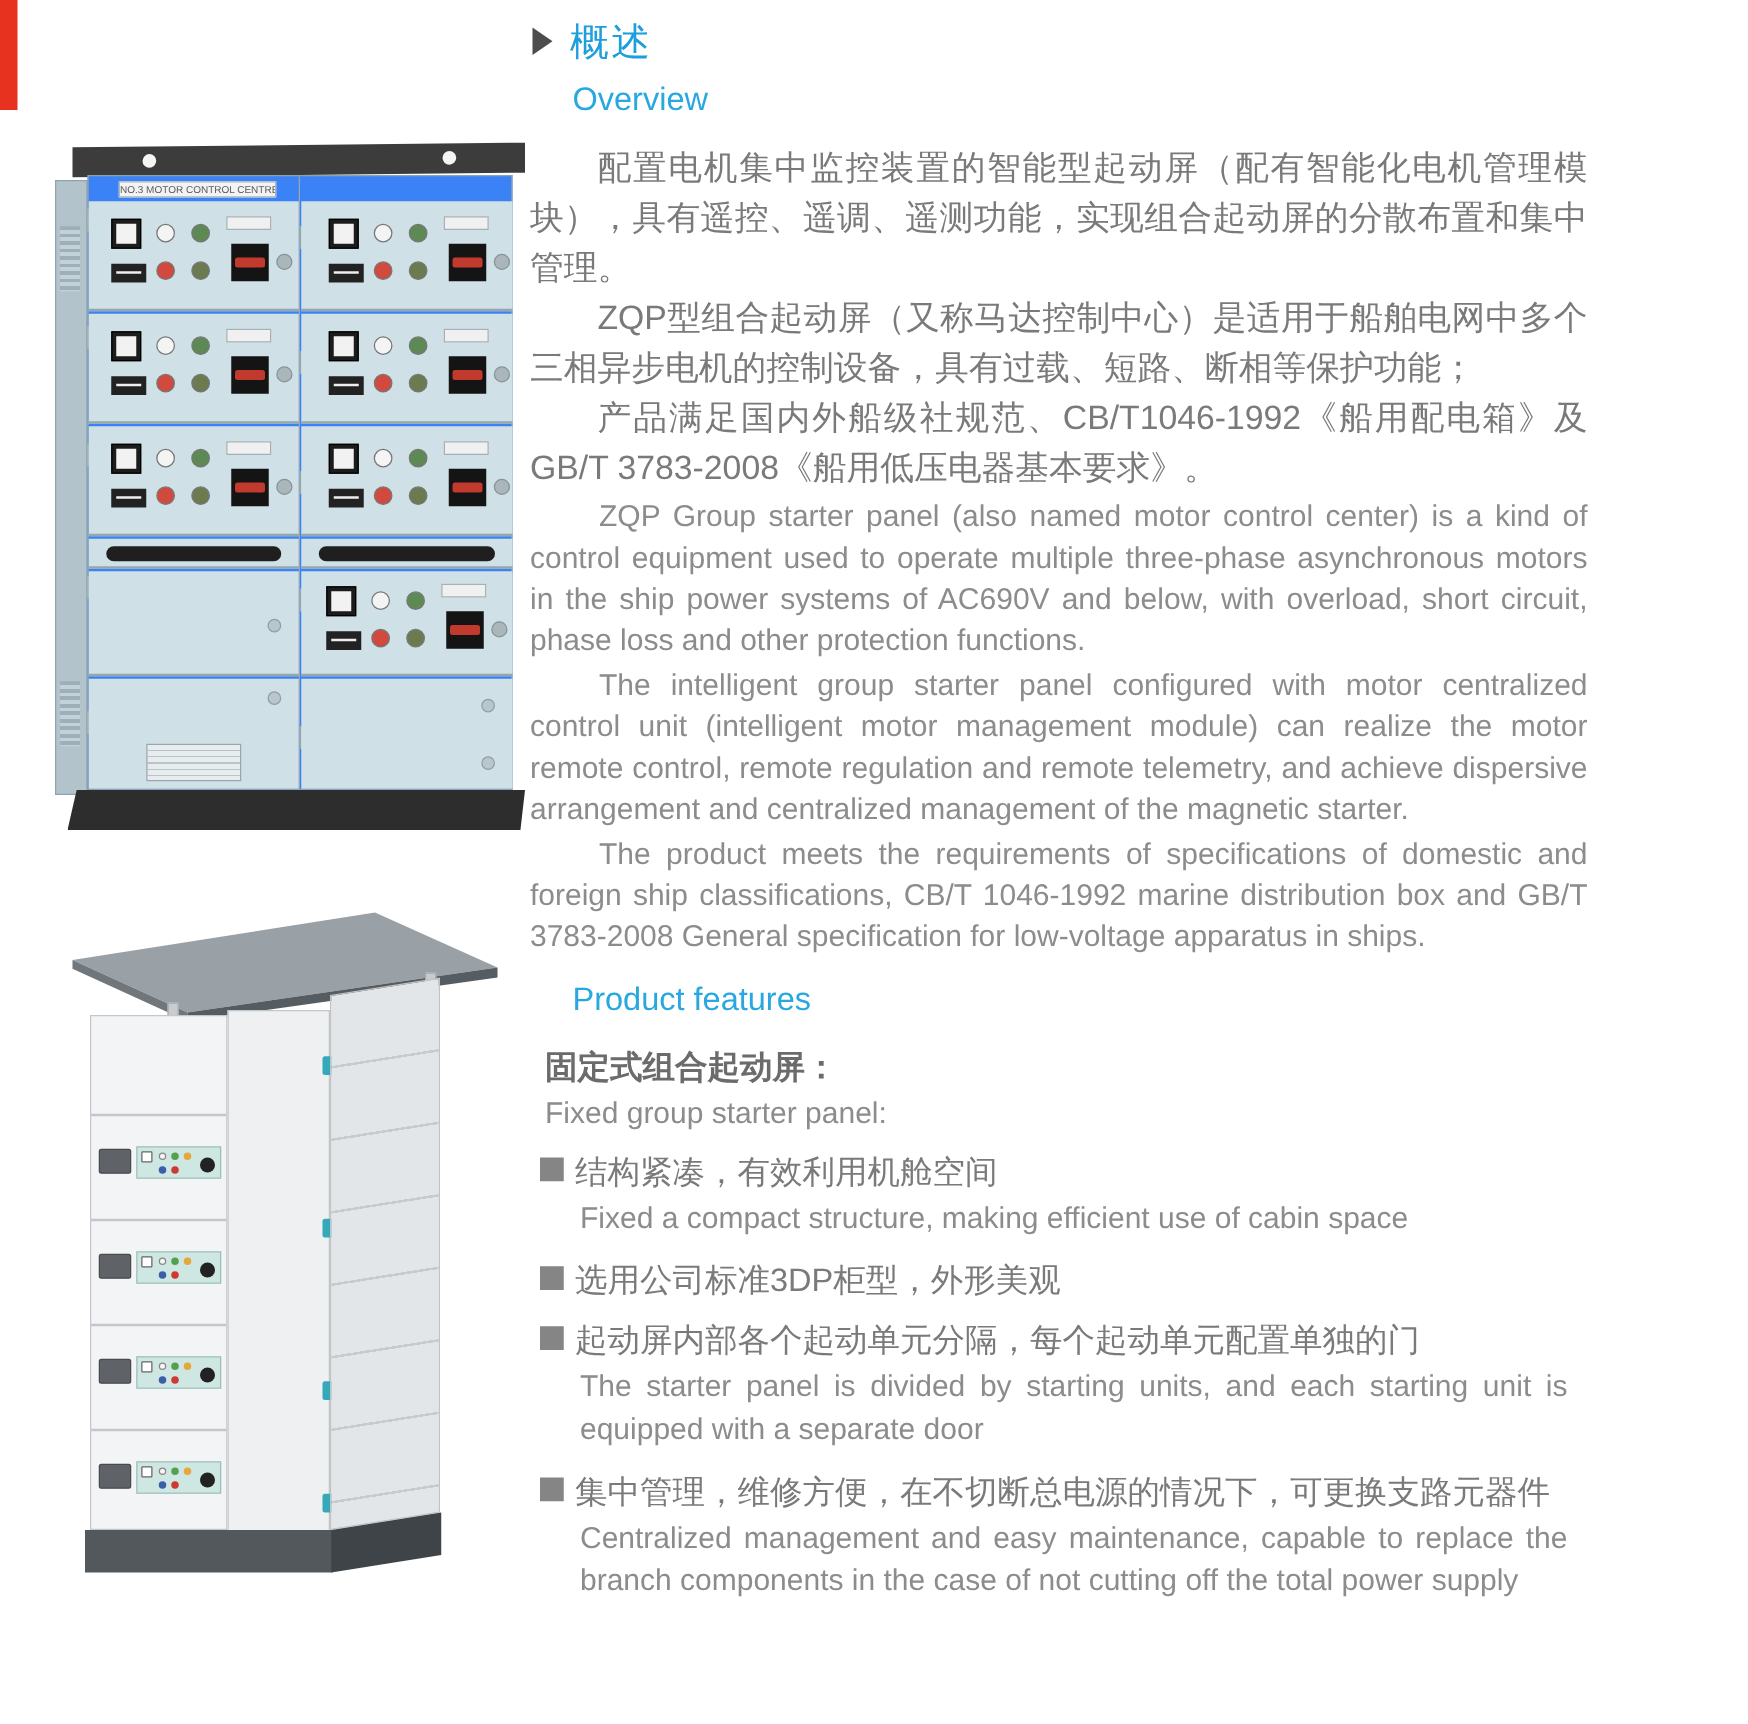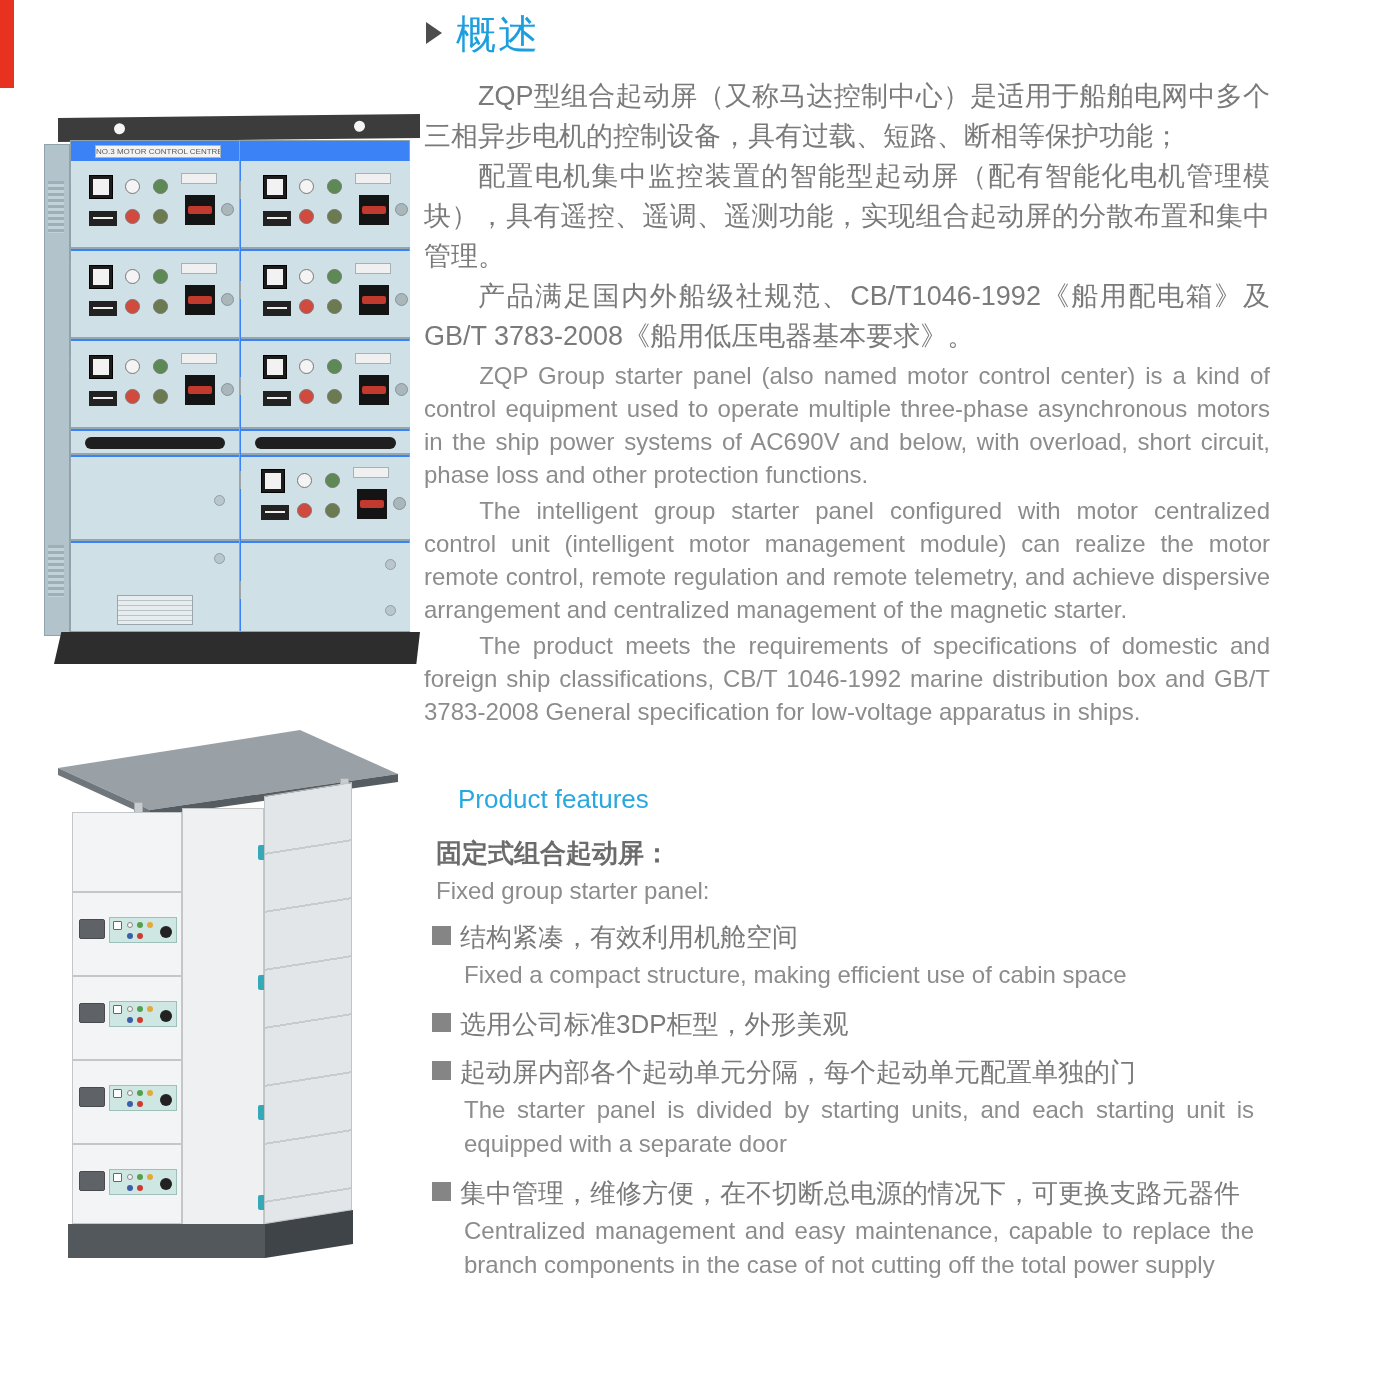--- a/index.html
+++ b/index.html
@@ -10,21 +10,21 @@
   
   .corner-tab { position:absolute; left:0; top:0; width:14px; height:88px; background:#e83220; }
 
   
   .sec { position:absolute; left:424px; width:846px; }
   .sec-overview { top:12px; }
   .sec-features { top:776px; }
 
   .sec-head { display:flex; align-items:flex-start; }
   .tri { width:0; height:0; border-left:16px solid #4d4d4d; border-top:11px solid transparent; border-bottom:11px solid transparent; margin:10px 14px 0 2px; }
-  .title-zh { font-size:40px; color:#1e9fdd; font-weight:400; letter-spacing:2px; line-height:44px; }
+  .title-zh { font-size:31px; color:#1e9fdd; font-weight:400; letter-spacing:2px; line-height:44px; }
   .title-en { font-size:26px; color:#29a8e0; margin:8px 0 0 34px; line-height:30px; }
 
   .paras { margin-top:20px; }
   .p-zh { font-size:27px; color:#7a7a7a; line-height:40px; text-indent:2em; text-align:justify; }
   .p-en { font-size:24px; color:#8c8c8c; line-height:33px; text-indent:2.3em; text-align:justify; margin-top:3px; }
 
   .sub-zh { font-size:26px; color:#6b6b6b; font-weight:bold; margin:22px 0 0 12px; }
   .sub-en { font-size:24px; color:#8c8c8c; margin:6px 0 0 12px; }
   .feat-list { margin-top:14px; }
   .feat-item { margin-top:16px; }
@@ -303,23 +303,24 @@
     <div class="c2-sidep"></div>
     <div class="c2-plinthF"></div>
     <div class="c2-plinthS"></div>
   </div>
 
   <div class="sec sec-overview">
     <div class="sec-head">
       <span class="tri"></span>
       <span class="title-zh">概述</span>
     </div>
+    <div class="title-en">Overview</div>
     <div class="paras">
+      <p class="p-zh">配置电机集中监控装置的智能型起动屏（配有智能化电机管理模块），具有遥控、遥调、遥测功能，实现组合起动屏的分散布置和集中管理。</p>
       <p class="p-zh">ZQP型组合起动屏（又称马达控制中心）是适用于船舶电网中多个三相异步电机的控制设备，具有过载、短路、断相等保护功能；</p>
-      <p class="p-zh">配置电机集中监控装置的智能型起动屏（配有智能化电机管理模块），具有遥控、遥调、遥测功能，实现组合起动屏的分散布置和集中管理。</p>
       <p class="p-zh">产品满足国内外船级社规范、CB/T1046-1992《船用配电箱》及GB/T 3783-2008《船用低压电器基本要求》。</p>
       <p class="p-en">ZQP Group starter panel (also named motor control center) is a kind of control equipment used to operate multiple three-phase asynchronous motors in the ship power systems of AC690V and below, with overload, short circuit, phase loss and other protection functions.</p>
       <p class="p-en">The intelligent group starter panel configured with motor centralized control unit (intelligent motor management module) can realize the motor remote control, remote regulation and remote telemetry, and achieve dispersive arrangement and centralized management of the magnetic starter.</p>
       <p class="p-en">The product meets the requirements of specifications of domestic and foreign ship classifications, CB/T 1046-1992 marine distribution box and GB/T 3783-2008 General specification for low-voltage apparatus in ships.</p>
     </div>
   </div>
 
   <div class="sec sec-features">
     <div class="title-en">Product features</div>
     <div class="sub-zh">固定式组合起动屏：</div>

